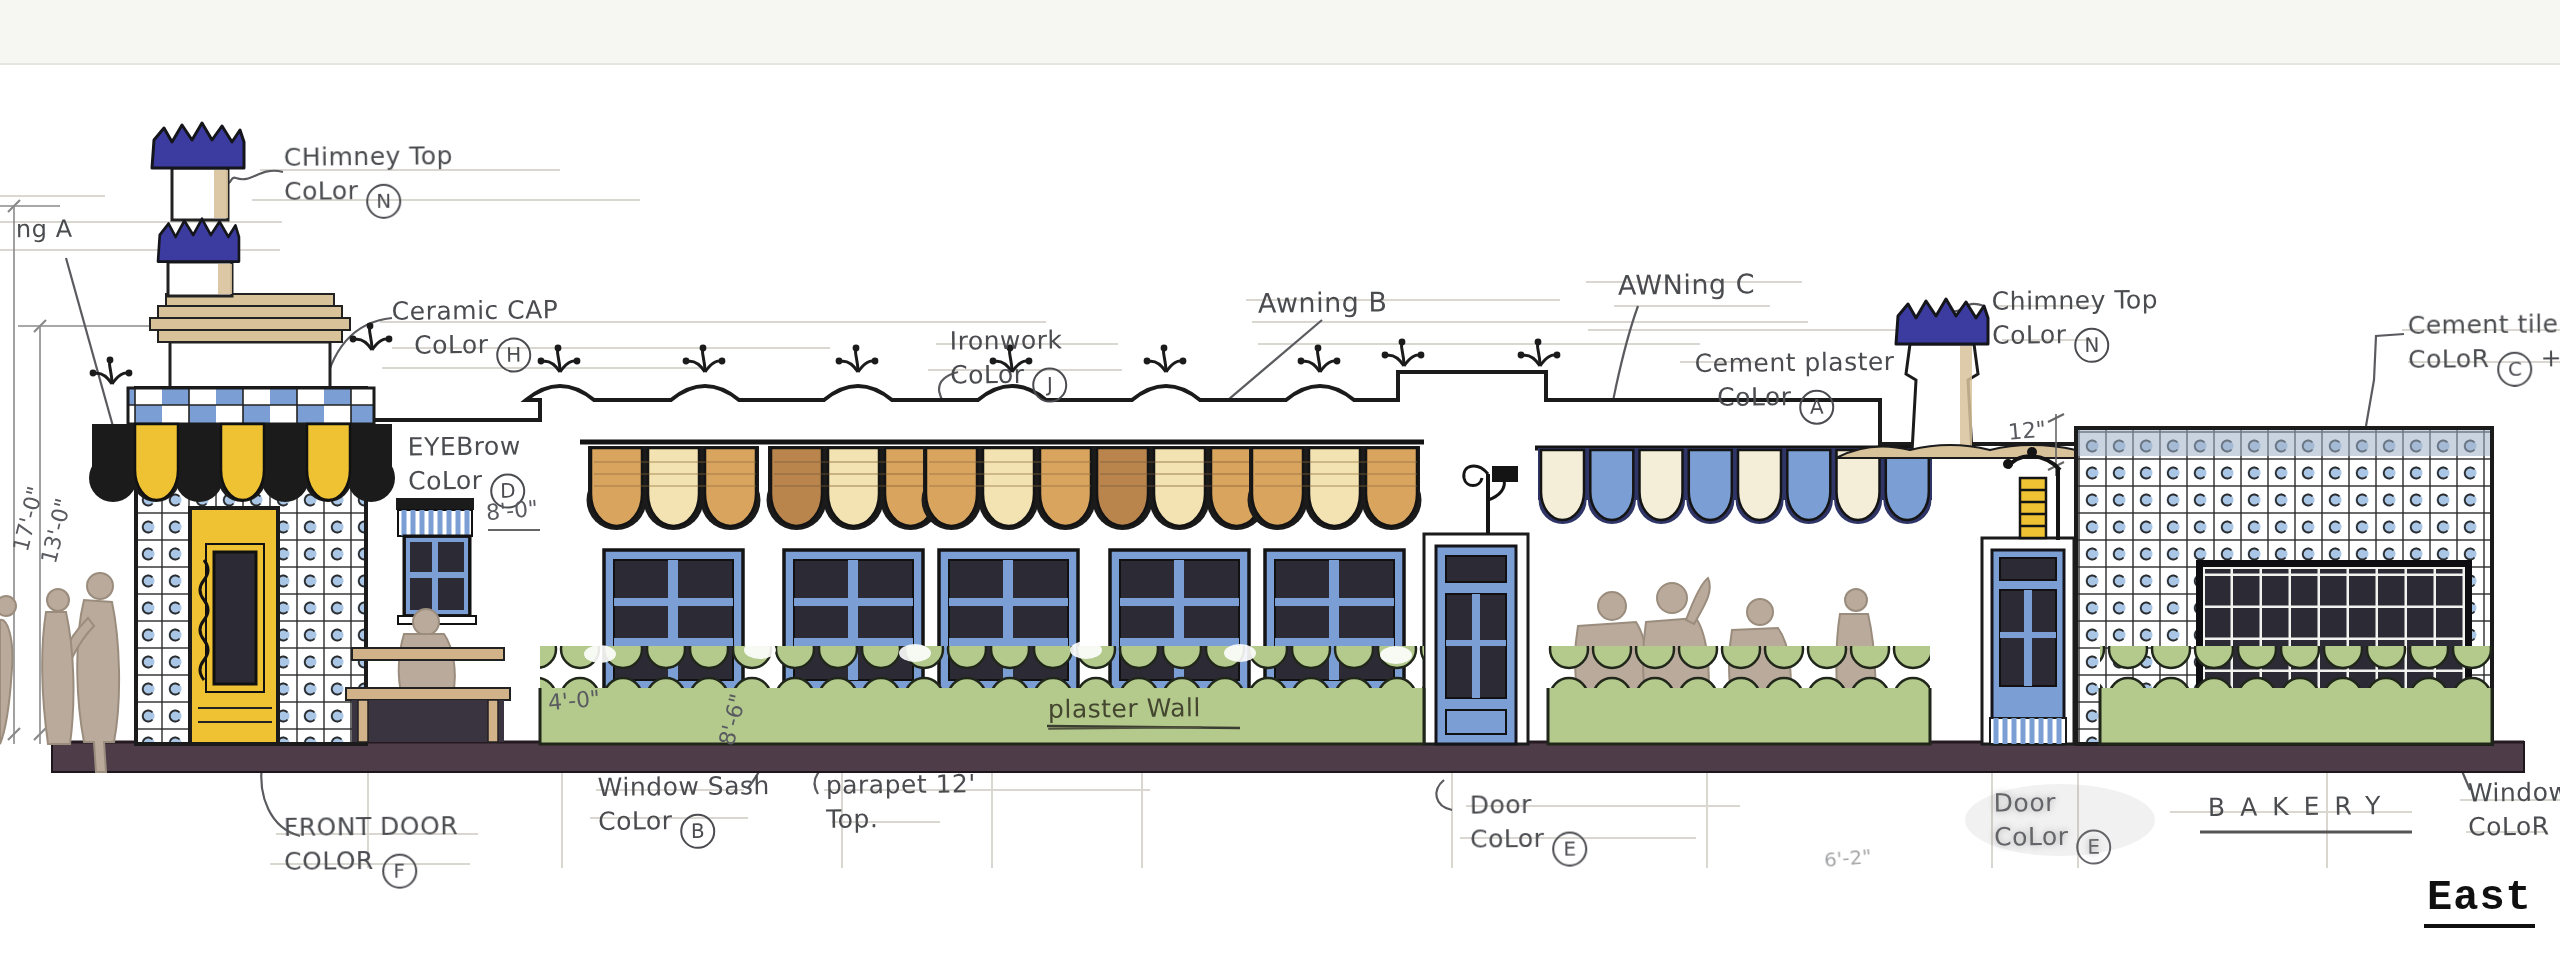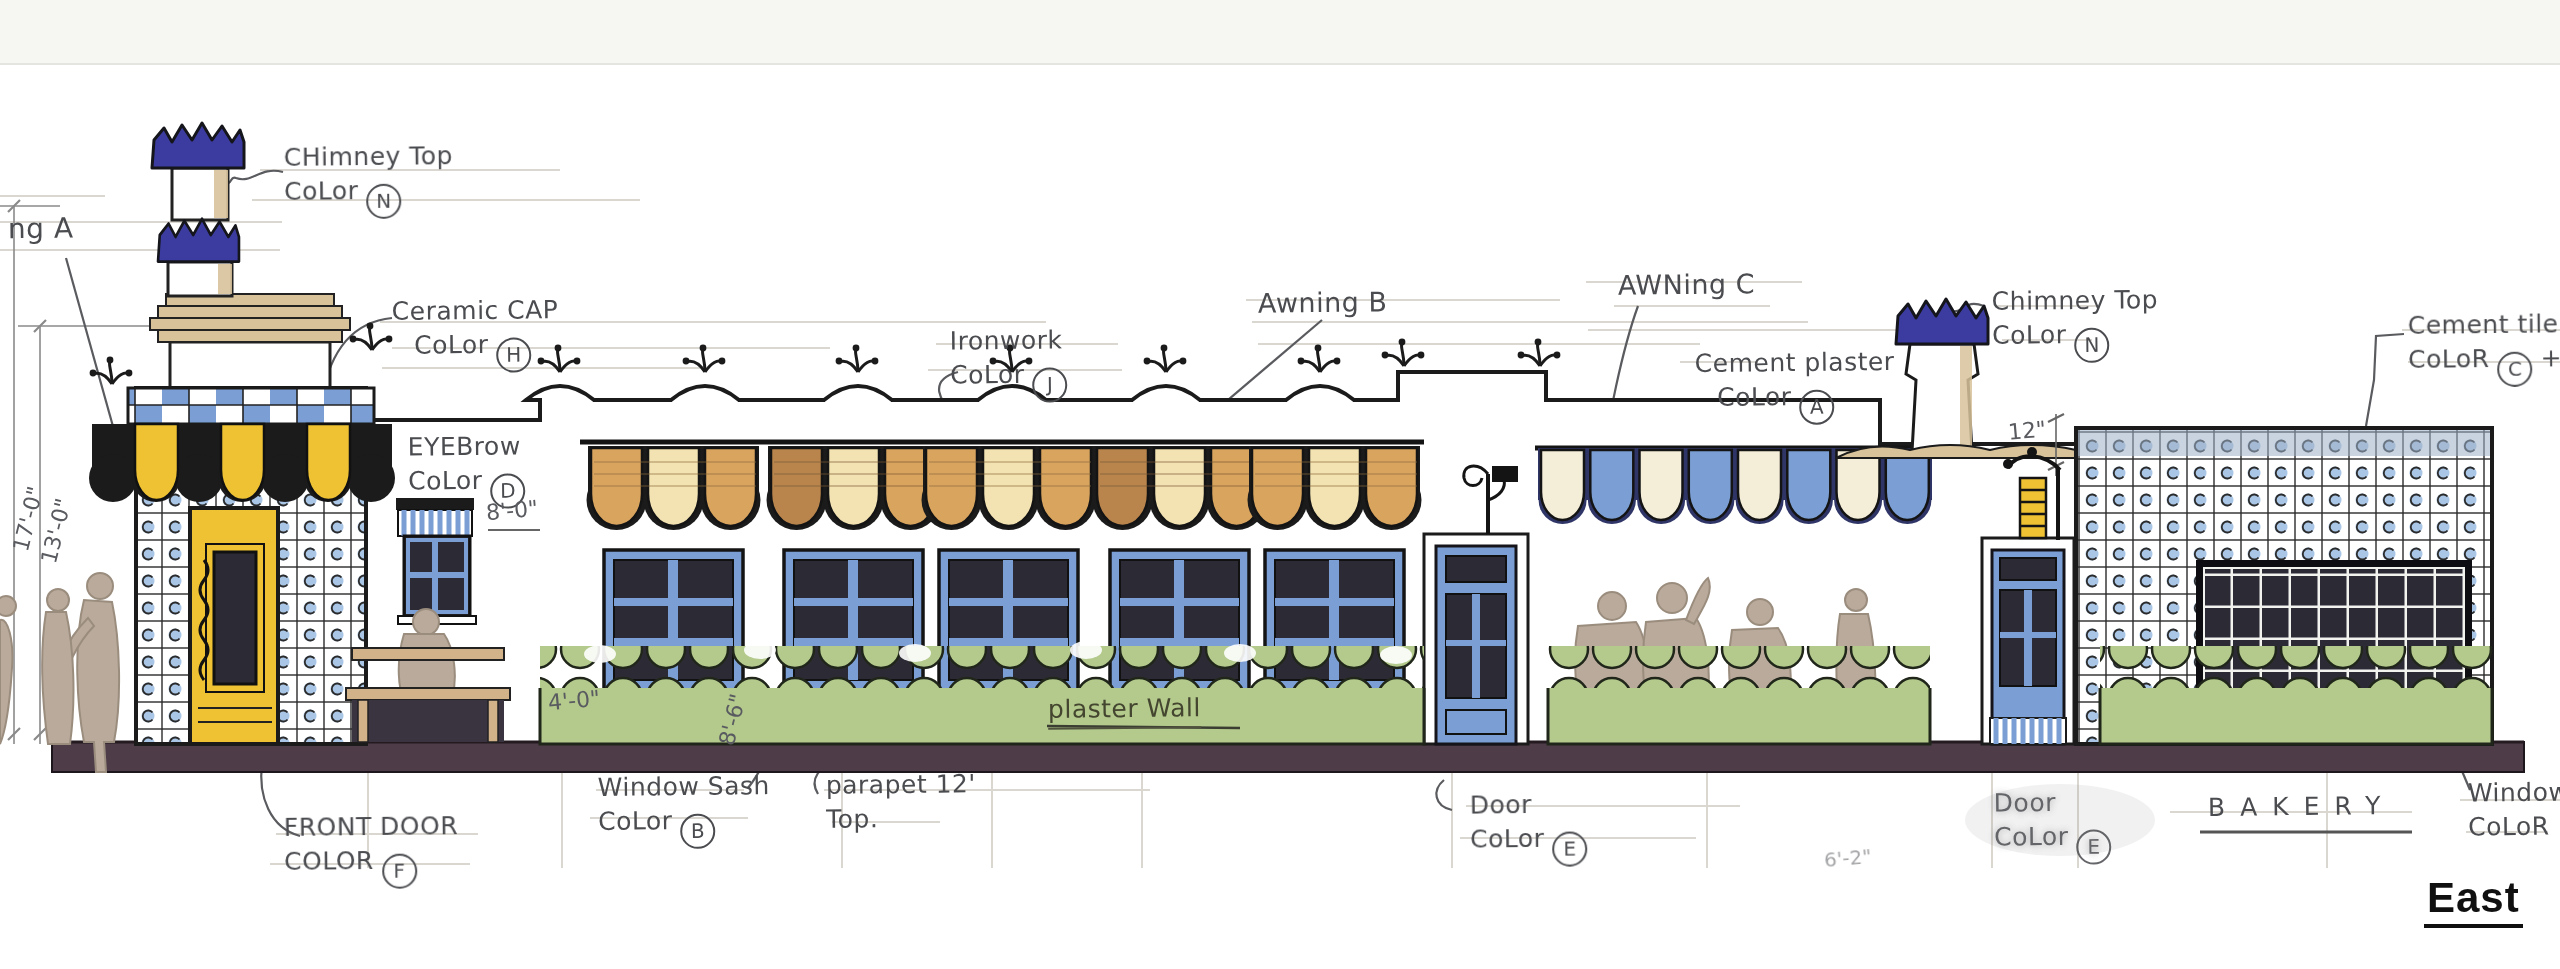--- a/index.html
+++ b/index.html
@@ -13,21 +13,21 @@
   .circle{display:inline-flex;width:31px;height:31px;border:2.5px solid #4b4c50;border-radius:50%;
           align-items:center;justify-content:center;font-size:20px;margin-left:8px;vertical-align:-9px}
   .suffix{margin-left:8px}
   .underlined{border-bottom:2.5px solid #50523e;padding-bottom:1px}
   .smudged{opacity:.85;text-shadow:0 0 7px rgba(95,95,100,.6)}
   .bakery-text{letter-spacing:15px}
   .dim{position:absolute;color:#5a5b60;font-size:22px;white-space:nowrap;z-index:5}
   .tilt{transform:rotate(-5deg)}
   .vert{transform:rotate(-76deg);transform-origin:0 0}
   .faint{opacity:.55;font-size:20px}
-  .east{position:absolute;font-family:Liberation Sans, sans-serif;font-weight:700;font-size:42px;
+  .east{position:absolute;font-family:Liberation Mono, monospace;font-weight:700;font-size:42px;
         color:#101010;border-bottom:4px solid #101010;padding:0 3px 2px;z-index:5;letter-spacing:1px}
 </style>
 </head>
 <body>
 
 <svg class="sheet" width="2560" height="969" viewBox="0 0 2560 969">
   <defs>
     <pattern id="dotTile" width="27" height="27" patternUnits="userSpaceOnUse">
       <rect width="27" height="27" fill="#ffffff" stroke="#2a2a2a" stroke-width="1.4"></rect>
       <circle cx="13" cy="14" r="6.5" style="fill:var(--tile_dot)"></circle>
@@ -366,21 +366,21 @@
   </g>
 
   <g>
     <path d="M1047,726 L1240,728" stroke="#3b3d33" stroke-width="2.5"></path>
     <path d="M2200,832 H2412" stroke="#555" stroke-width="3"></path>
     <path d="M488,530 H540" stroke="#666" stroke-width="2"></path>
     <ellipse cx="2060" cy="820" rx="95" ry="36" fill="#8a8a8a" opacity=".12"></ellipse>
   </g>
 </svg>
 
-<div class="ann" style="left:8px;top:212px;font-size:28px">
+<div class="ann" style="left:16px;top:212px;font-size:24px">
   <span>ng A</span>
 </div>
 
 <div class="ann" style="left:284px;top:140px">
   <span>CHimney Top</span>
   <span class="l2"><span>CoLor</span><span class="circle">N</span></span>
 </div>
 
 <div class="ann" style="left:392px;top:294px">
   <span>Ceramic CAP</span>

